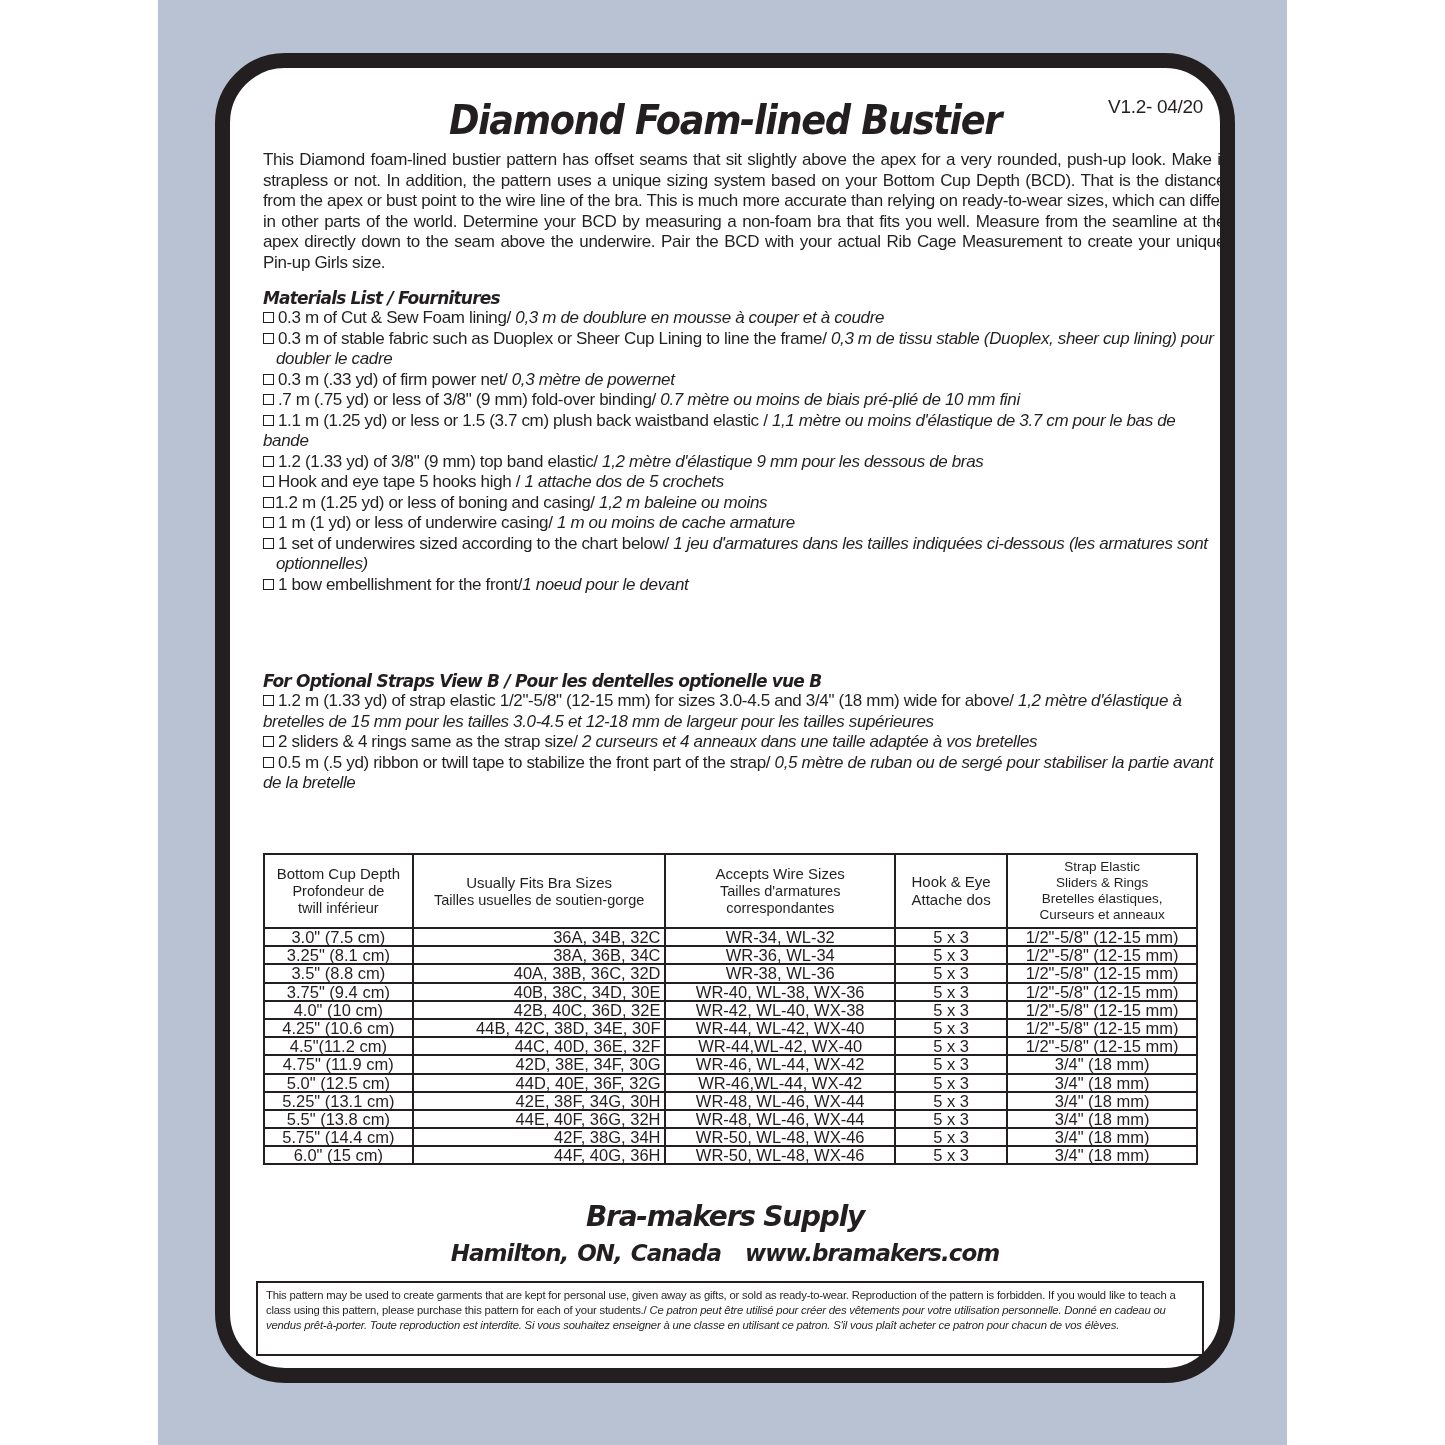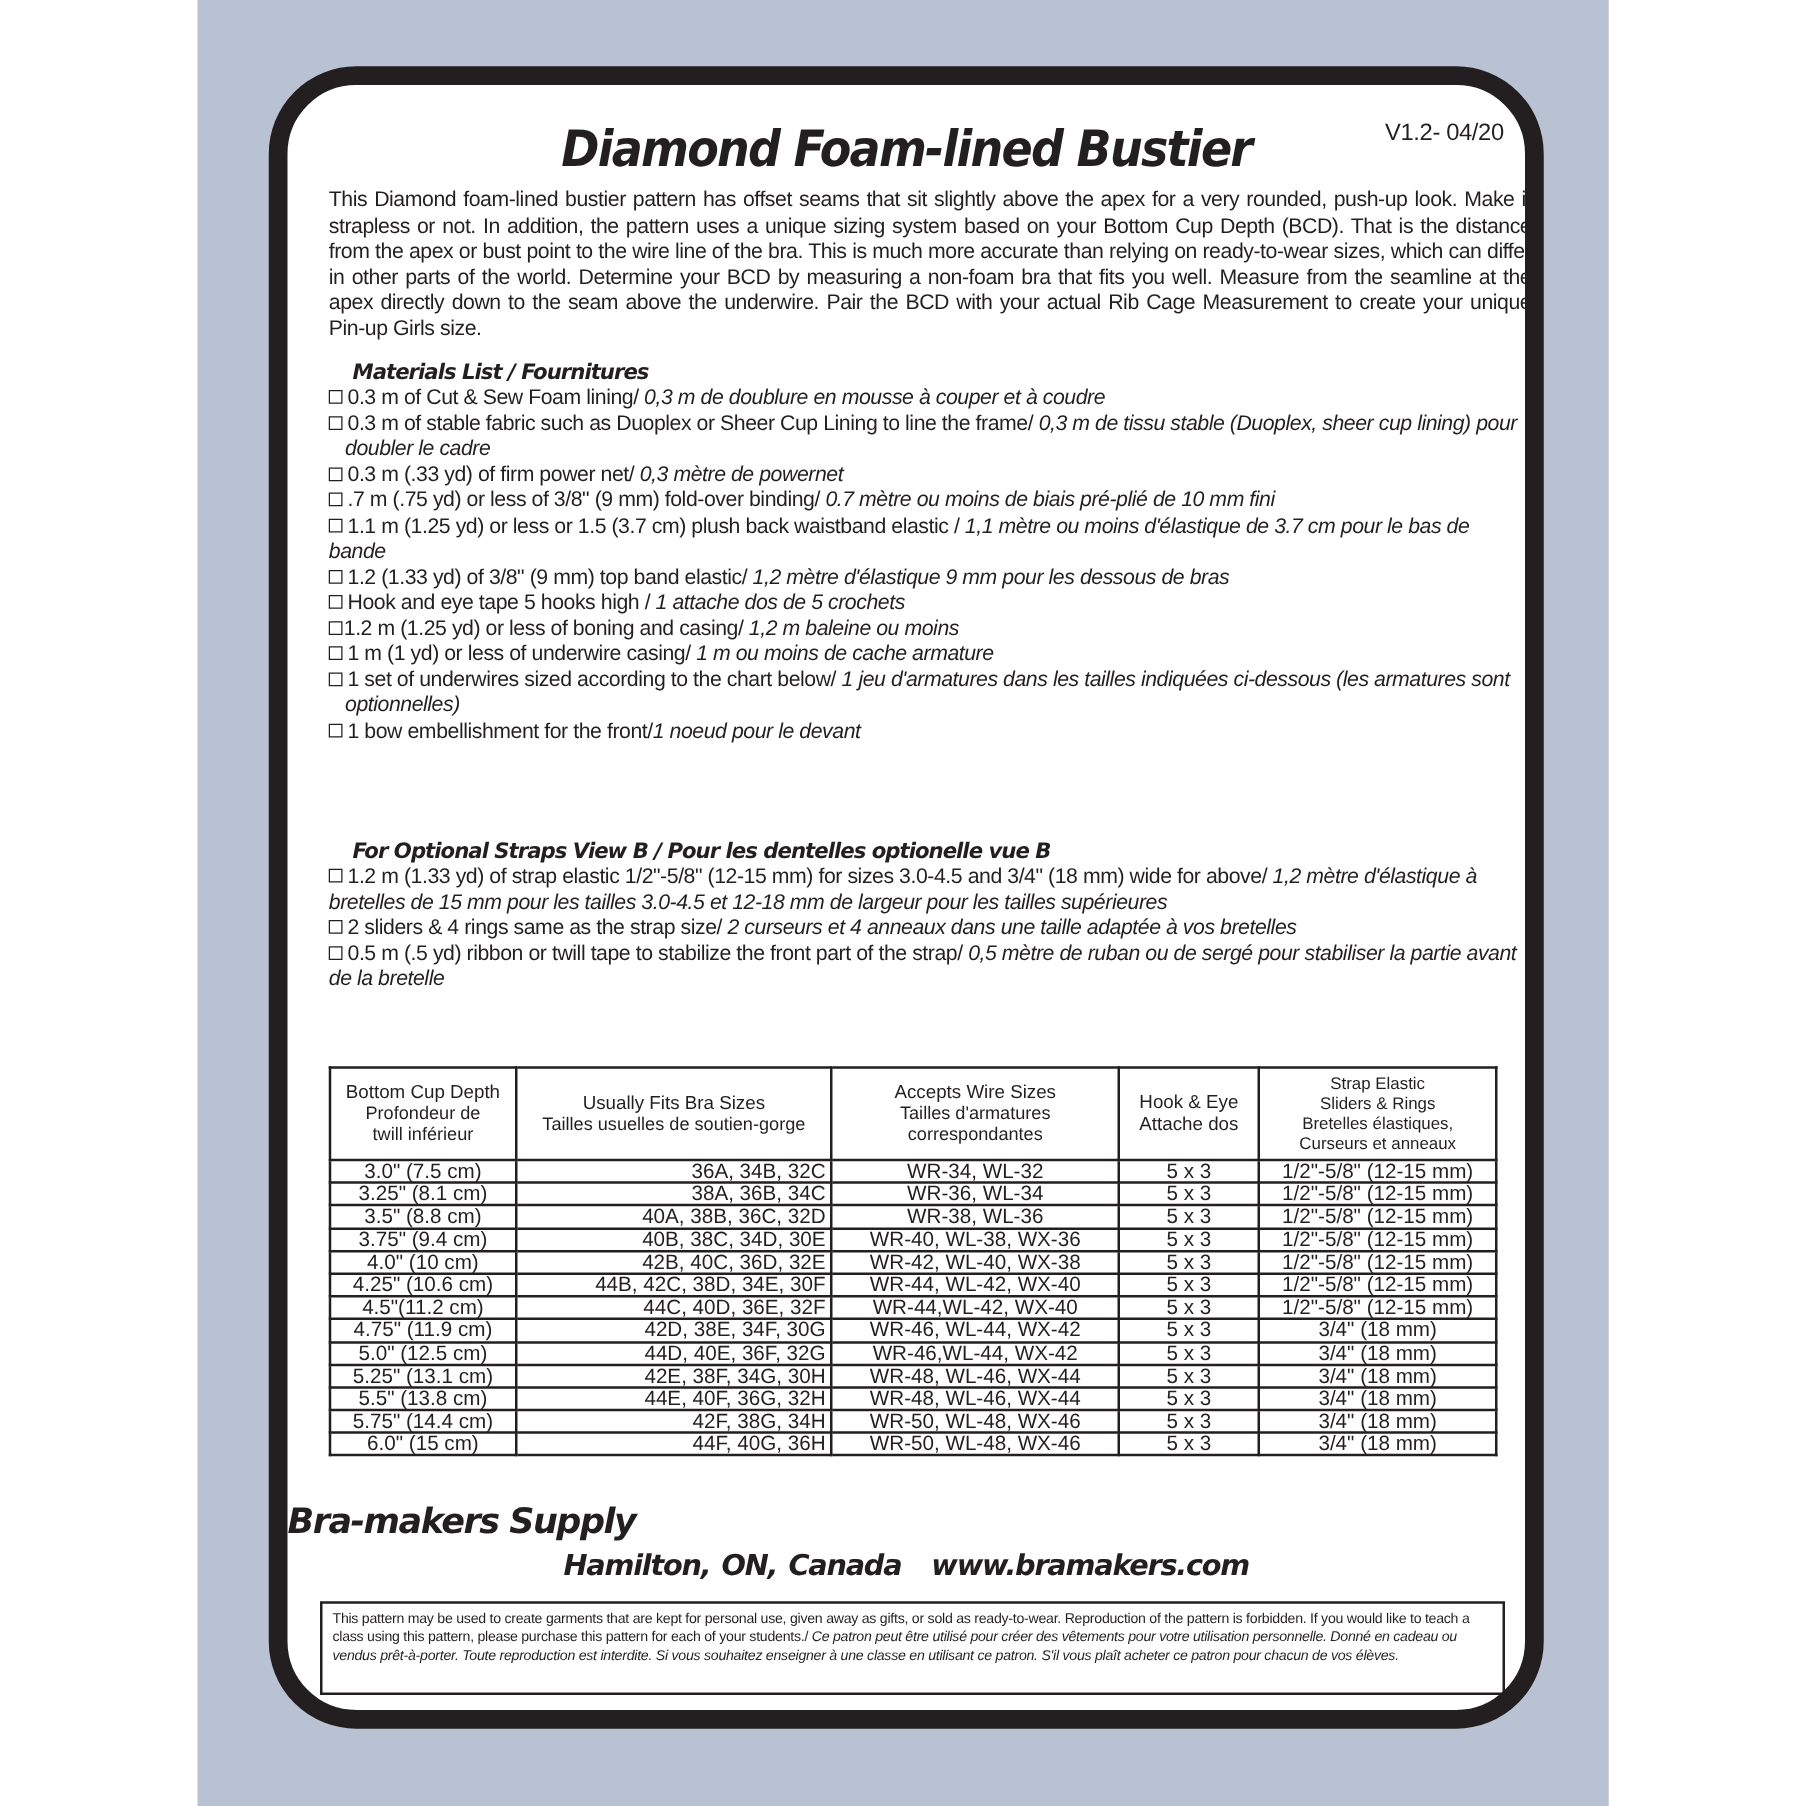--- a/index.html
+++ b/index.html
@@ -4,31 +4,31 @@
 <style>
   html, body { margin:0; padding:0; }
   body { width:1445px; height:1445px; background:#ffffff; position:relative; overflow:hidden; font-family:"Liberation Sans", sans-serif; color:#231f20; }
   .page { position:absolute; left:158px; top:0; width:1129px; height:1445px; background:#b9c2d2; }
   .frame { position:absolute; left:215px; top:53px; width:990px; height:1300px; border:15px solid #231f20; border-radius:70px; background:#ffffff; }
   .inner { position:absolute; left:0; top:0; right:0; bottom:0; }
   .version { position:absolute; right:17px; top:28px; font-size:19px; letter-spacing:-0.3px; }
   .title { position:absolute; left:0; right:0; top:29px; text-align:center; font-family:"DejaVu Sans", sans-serif; font-weight:bold; font-style:italic; font-size:40px; letter-spacing:-1.5px; transform:scaleX(0.92); }
   .intro { position:absolute; left:33px; width:962px; top:82px; font-size:17px; line-height:20.5px; letter-spacing:-0.35px; text-align:justify; }
   .section { position:absolute; left:33px; width:962px; font-size:17px; line-height:20.5px; letter-spacing:-0.35px; }
-  .sec-head { font-family:"DejaVu Sans", sans-serif; font-weight:bold; font-style:italic; font-size:17px; letter-spacing:-0.8px; line-height:24px; margin-bottom:-2px;margin-left:19px; }
+  .sec-head { font-family:"DejaVu Sans", sans-serif; font-weight:bold; font-style:italic; font-size:17px; letter-spacing:-0.8px; line-height:24px; margin-bottom:-2px; }
   .item { padding-left:13px; text-indent:-13px; }
   .item .box { display:inline-block; width:9px; height:9px; border:1.3px solid #231f20; margin-right:4px; vertical-align:0px; text-indent:0; }
   .item.noindent { padding-left:0; text-indent:0; }
   .fr { font-style:italic; }
   table.sizes { position:absolute; left:33px; top:785px; width:935px; border-collapse:collapse; font-size:16.5px; border:2.5px solid #231f20; }
   table.sizes th { font-weight:normal; font-size:14.5px; line-height:17px; border:2px solid #231f20; padding:3px 2px; height:66px; vertical-align:middle; text-align:center; }
   table.sizes th .l1 { font-size:15px; }
   table.sizes td { border:2px solid #231f20; padding:0 4px; height:16.2px; line-height:16px; text-align:center; white-space:nowrap; }
   table.sizes td.bra { text-align:right; padding-left:45px; }
-  .brand { position:absolute; left:0; right:0; top:1132px; text-align:left; font-family:"DejaVu Sans", sans-serif; font-weight:bold; font-style:italic; font-size:28px; letter-spacing:-1.2px; }
+  .brand { position:absolute; left:0; right:0; top:1132px; text-align:center; font-family:"DejaVu Sans", sans-serif; font-weight:bold; font-style:italic; font-size:28px; letter-spacing:-1.2px; }
   .address { position:absolute; left:0; right:0; top:1172px; text-align:center; font-family:"DejaVu Sans", sans-serif; font-weight:bold; font-style:italic; font-size:23px; letter-spacing:-1px; word-spacing:2px; }
   .address span + span { margin-left:24px; }
   .legal { position:absolute; left:26px; top:1213px; width:928px; border:2px solid #231f20; padding:5px 8px 21px 8px; font-size:11.3px; line-height:15px; letter-spacing:-0.2px; }
 </style>
 </head>
 <body>
 
 <div class="page"></div>
 
 <div class="frame">

